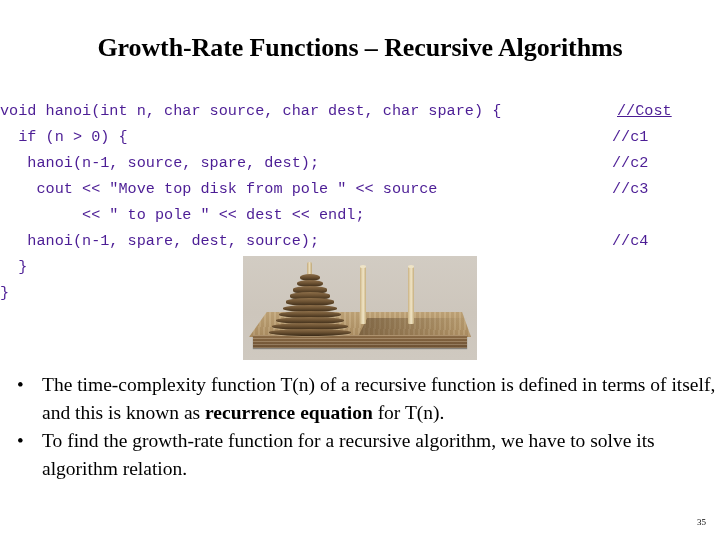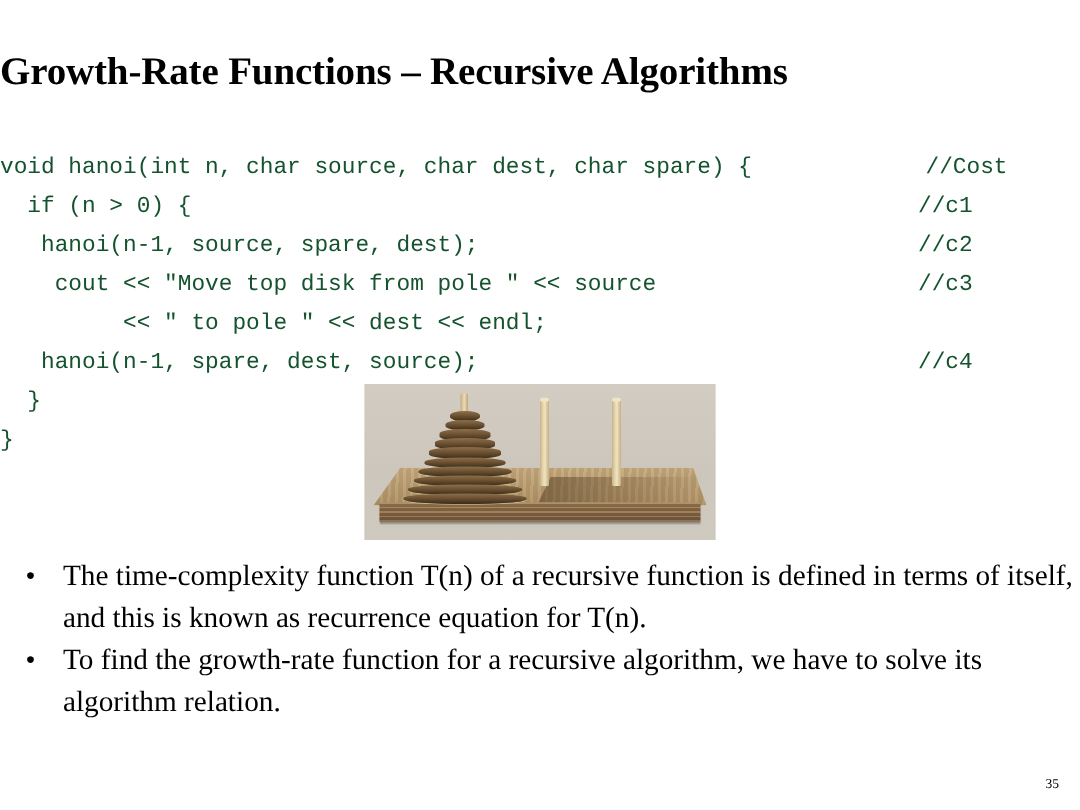--- a/index.html
+++ b/index.html
@@ -15,57 +15,58 @@
     font-family: "Liberation Serif", "DejaVu Serif", serif;
     color: #000000;
   }
 
   
   .slide-title {
     position: absolute;
     left: 0;
     top: 33px;
     width: 720px;
+    text-align: center;
     font-family: "Liberation Serif", "DejaVu Serif", serif;
     font-weight: bold;
     font-size: 26px;
     line-height: 30px;
     letter-spacing: -0.1px;
     color: #000;
     white-space: nowrap;
   }
 
   
   .code-block {
     position: absolute;
     left: 0px;
     top: 98px;
     width: 628px;
     font-family: "Liberation Mono", "DejaVu Sans Mono", monospace;
     font-size: 15.2px;
     line-height: 26px;
-    color: #14532d;
+    color: #4c1d95;
     white-space: pre;
   }
   .code-line {
     position: relative;
     height: 26px;
     white-space: pre;
   }
   .code-text {
     display: inline-block;
     white-space: pre;
   }
   .code-comment {
     position: absolute;
     left: 612px;
     top: 0;
     white-space: pre;
   }
-  .code-comment.cost { left: 617px; }
+  .code-comment.cost { left: 617px; text-decoration: underline; }
 
   
   .hanoi-photo {
     position: absolute;
     left: 243px;
     top: 256px;
     width: 234px;
     height: 104px;
     overflow: hidden;
     background: #cdc7be;
@@ -192,21 +193,21 @@
   .bullet-dot {
     position: absolute;
     left: 17px;
     top: 0;
     width: 12px;
     font-size: 19px;
     line-height: 28px;
     text-align: left;
   }
   .bullet-text { display: block; }
-  .bold { font-weight: normal; }
+  .bold { font-weight: bold; }
 
   
   .page-number {
     position: absolute;
     right: 14px;
     bottom: 13px;
     font-family: "Liberation Serif", "DejaVu Serif", serif;
     font-size: 9px;
     line-height: 10px;
     color: #000;

